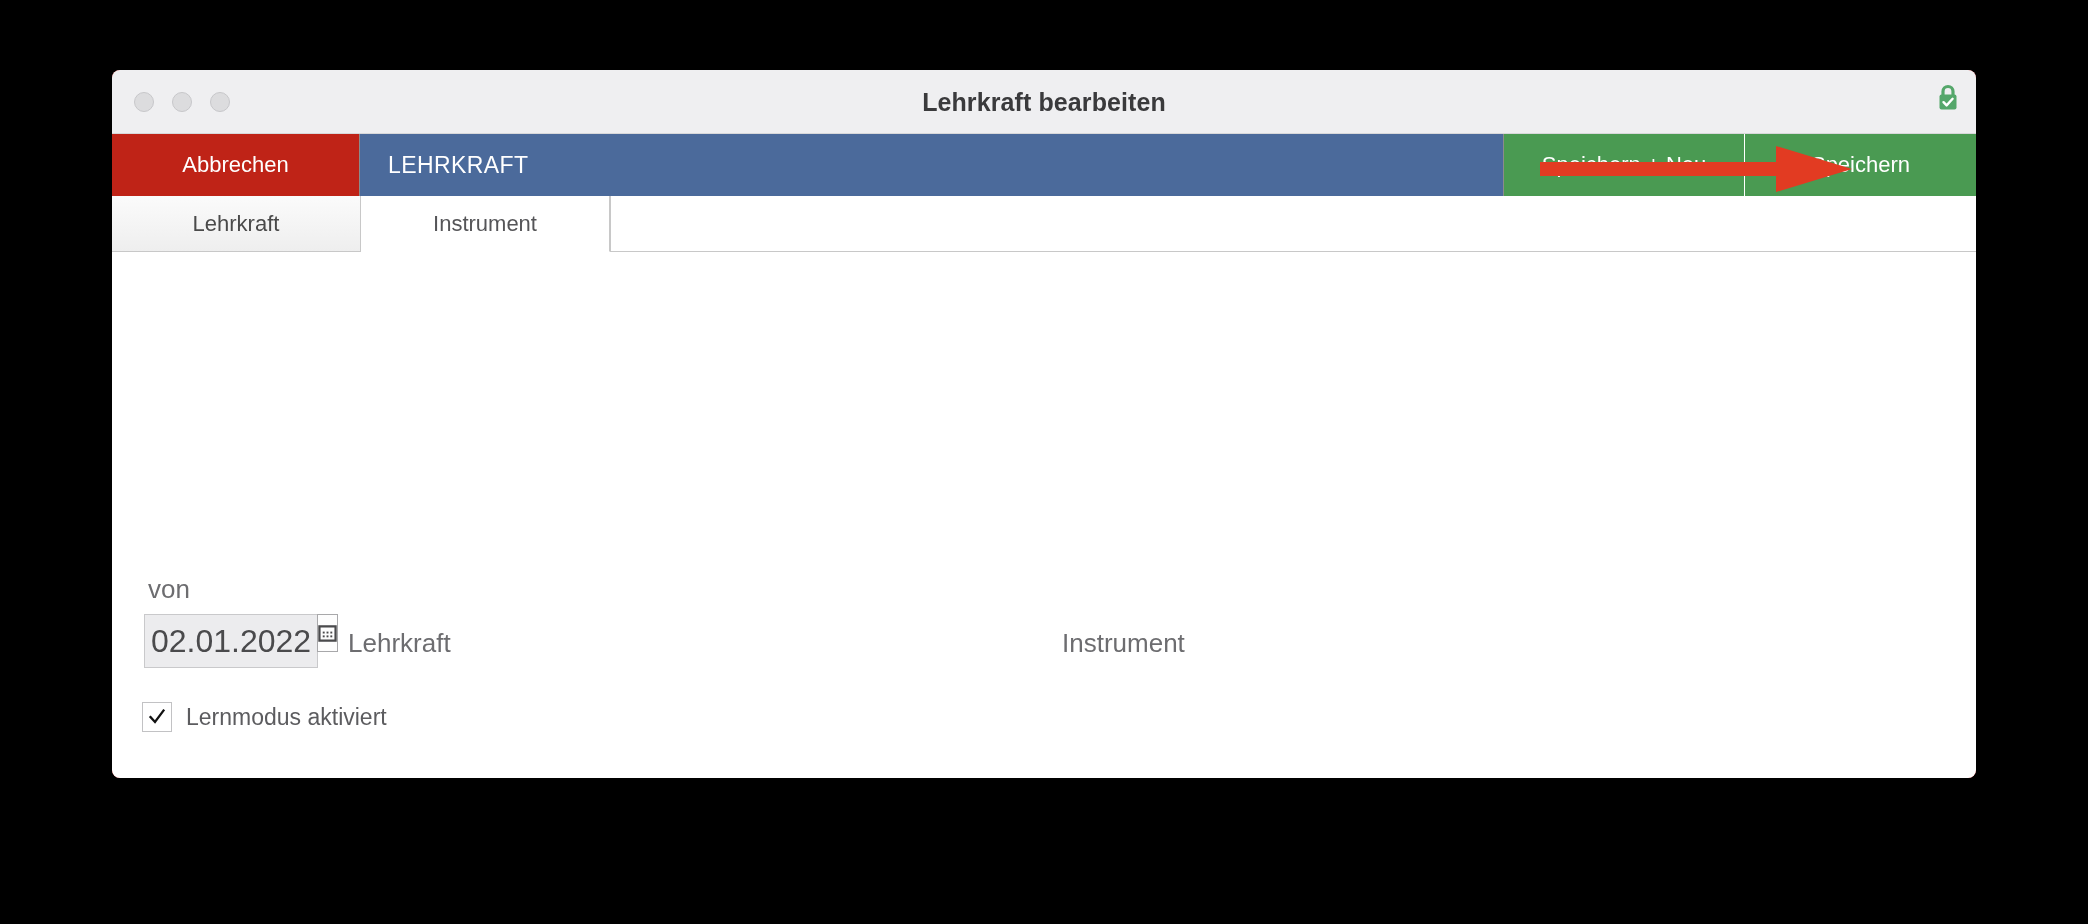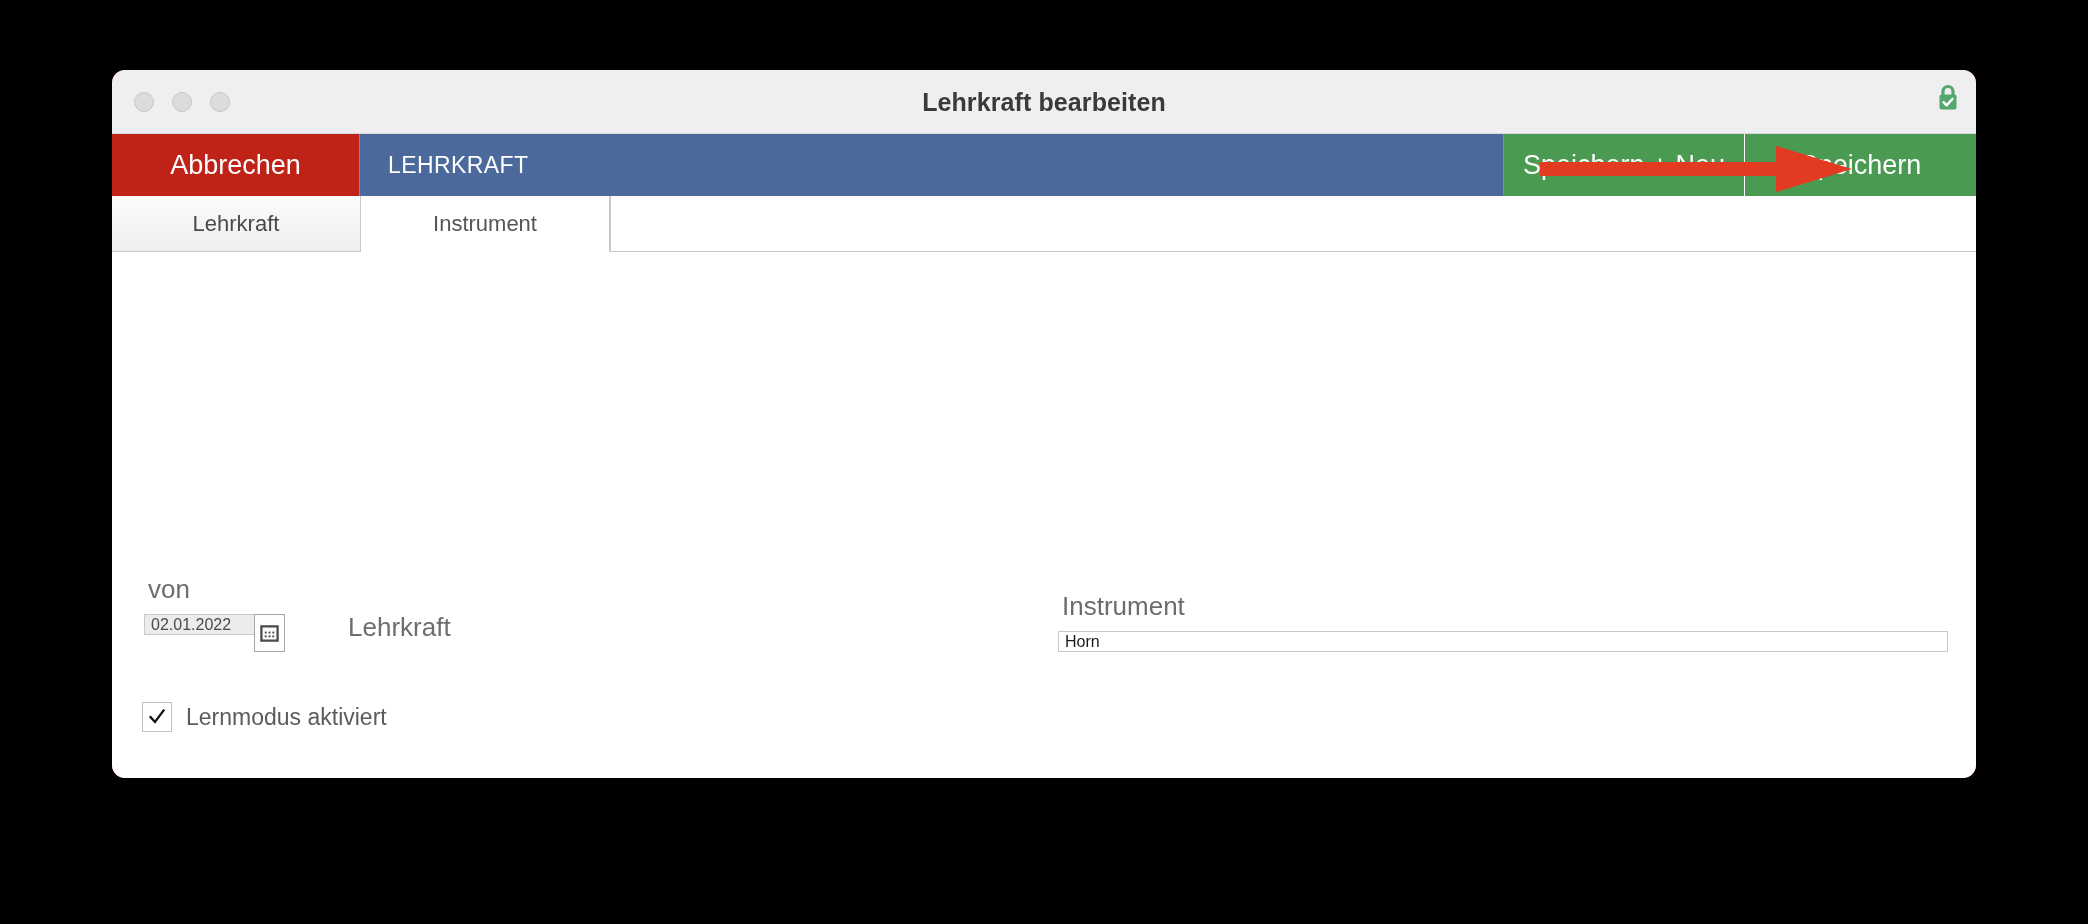--- a/index.html
+++ b/index.html
@@ -23,21 +23,21 @@
   }
 
   
   #window {
     position: absolute;
     left: 112px;
     top: 70px;
     width: 1864px;
     height: 708px;
     background: #ef4444;
-    border-radius: 13px;
+    border-radius: 8px;
     overflow: hidden;
   }
 
   
   .titlebar {
     position: relative;
     height: 64px;
     background: #efeff1;
     border-bottom: 1px solid #d8d8da;
     box-sizing: border-box;
@@ -83,21 +83,21 @@
     display: flex;
     height: 62px;
     width: 100%;
   }
   .act {
     display: flex;
     align-items: center;
     height: 100%;
     box-sizing: border-box;
     color: #ffffff;
-    font-size: 27px;
+    font-size: 22px;
   }
   .act-cancel {
     width: 247px;
     background: #bf2317;
     justify-content: center;
   }
   .act-title {
     flex: 1 1 auto;
     background: #4b6a9b;
     padding-left: 28px;
@@ -179,25 +179,25 @@
     display: flex;
     flex-direction: column;
   }
   .field-label {
     font-size: 26px;
     color: #6d6d70;
     margin-bottom: 9px;
     padding-left: 4px;
   }
   .inp {
-    height: 21px;
-    box-sizing: border-box;
-    display: flex;
-    align-items: center;
-    font-size: 16px;
+    height: 54px;
+    box-sizing: border-box;
+    display: flex;
+    align-items: center;
+    font-size: 32px;
     color: #3c3c3e;
     padding: 0 6px;
     border: 1px solid #c9c9cb;
     background: #ececee;
   }
   .inp.readonly {
     background: #ececee;
     color: #4a4a4c;
   }
   .inp.editable {
@@ -330,21 +330,20 @@
         <div class="gap-b"></div>
 
         <div class="field f-lehr">
           <div class="field-label">Lehrkraft</div>
         </div>
 
         <div class="gap-c"></div>
 
         <div class="field f-instr">
           <div class="field-label">Instrument</div>
-          <div class="inp editable">Horn</div>
         </div>
 
       </div>
 
       <div class="checkrow">
         <div class="cbox">
           <svg viewBox="0 0 20 20" width="20" height="20">
             <path d="M3.5 10 L8 15 L16.5 3.5" fill="none" stroke="#111111" stroke-width="2.3" stroke-linecap="square"></path>
           </svg>
         </div>

